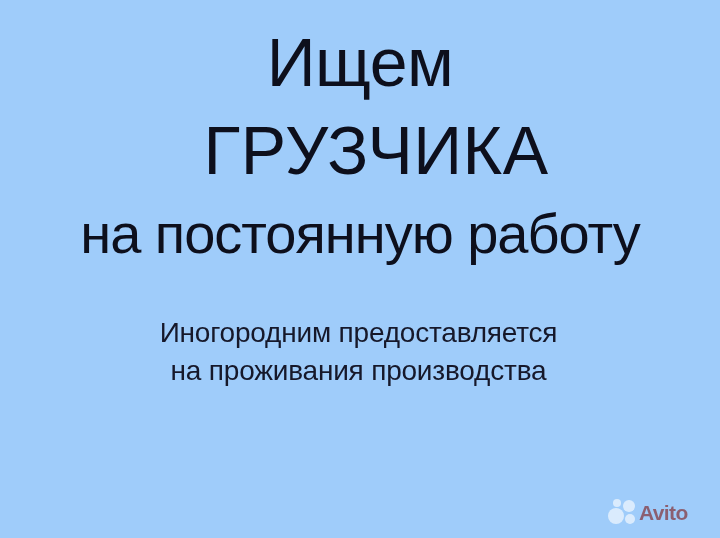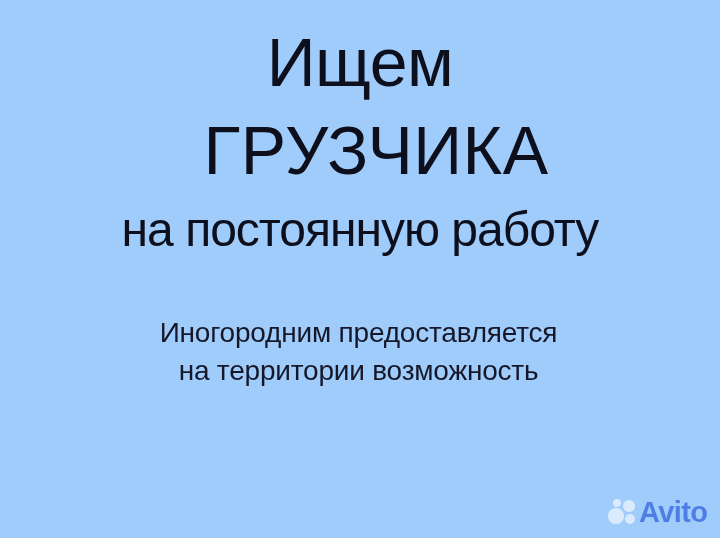--- a/index.html
+++ b/index.html
@@ -57,21 +57,21 @@
     font-size: 68px;
     letter-spacing: 0.5px;
     margin-left: 16px;
   }
 
   .headline-3 {
     position: absolute;
     left: 0;
     top: 206px;
     width: 720px;
-    font-size: 48px;
+    font-size: 56px;
     letter-spacing: -1px;
     transform: scaleX(1.0);
   }
 
   
   .subtext-block {
     position: absolute;
     left: 0;
     top: 314px;
     width: 717px;
@@ -137,43 +137,43 @@
   }
 
   .avito-dot-small-br {
     left: 17px;
     top: 15px;
     width: 10px;
     height: 10px;
   }
 
   .avito-wordmark {
-    color: #1d4ed8;
+    color: #7f1d1d;
     font-family: "Liberation Sans", sans-serif;
     font-weight: 700;
-    font-size: 29px;
+    font-size: 21px;
     line-height: 27px;
     letter-spacing: -0.6px;
     white-space: nowrap;
   }
 </style>
 </head>
 <body>
 
 <div id="ad-poster">
 
   <div class="headline-block">
     <span class="headline-line headline-1">Ищем</span>
     <span class="headline-line headline-2">ГРУЗЧИКА</span>
     <span class="headline-line headline-3">на постоянную работу</span>
   </div>
 
   <div class="subtext-block">
     <span class="subtext-line">Иногородним предоставляется</span>
-    <span class="subtext-line">на территории возможность</span>
+    <span class="subtext-line">на проживания производства</span>
   </div>
 
   <div class="avito-watermark">
     <span class="avito-mark">
       <span class="avito-dot avito-dot-small-tl"></span>
       <span class="avito-dot avito-dot-med"></span>
       <span class="avito-dot avito-dot-big"></span>
       <span class="avito-dot avito-dot-small-br"></span>
     </span>
     <span class="avito-wordmark">Avito</span>

